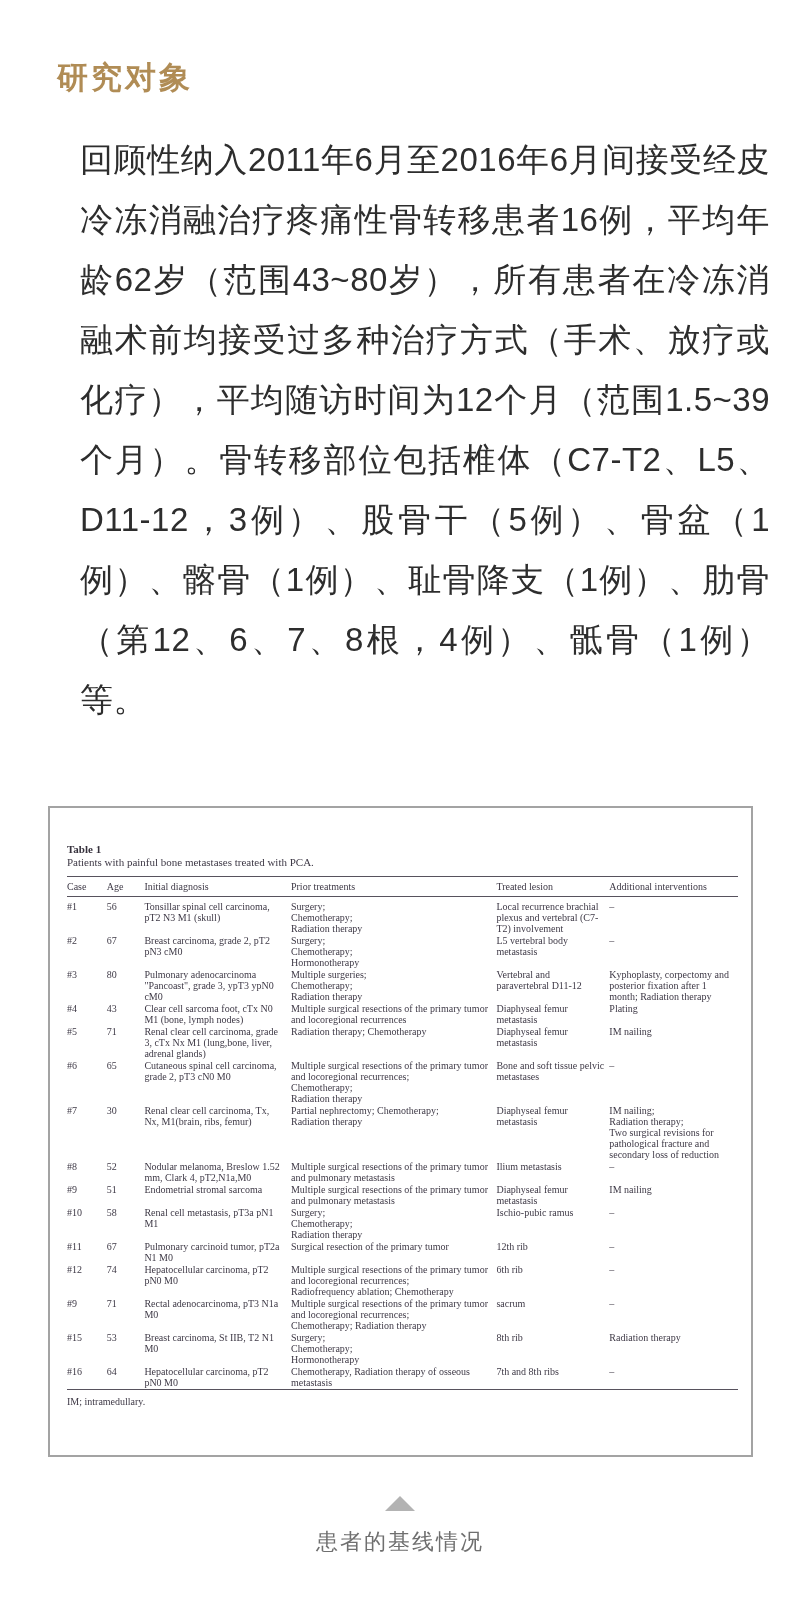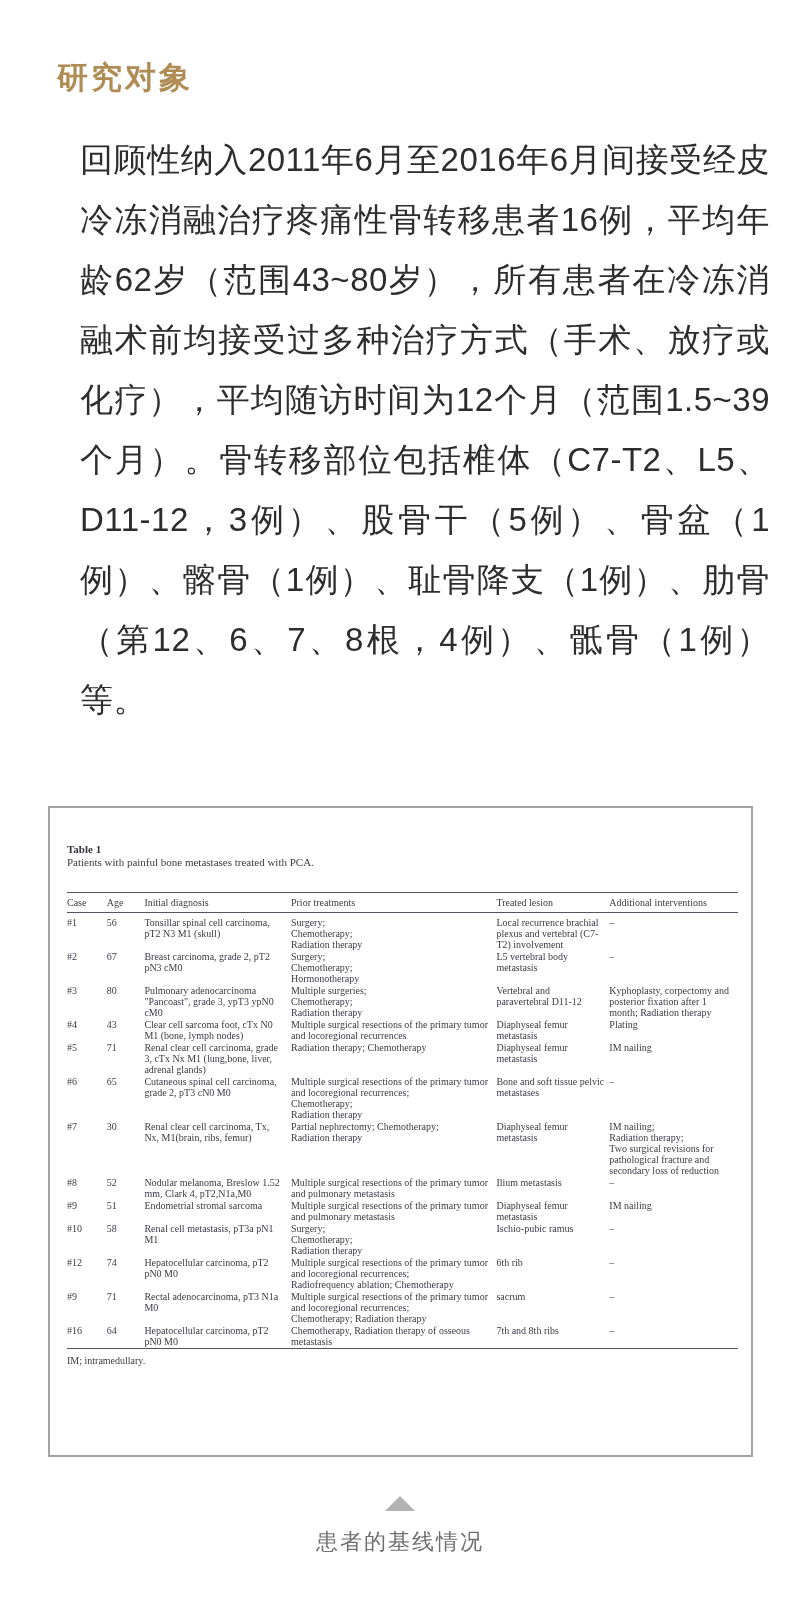--- a/index.html
+++ b/index.html
@@ -23,21 +23,21 @@
     padding:35px 13px 0 17px;
   }
   .tbl-title{
     font-family:"Liberation Serif",serif;font-size:11px;font-weight:bold;
     color:#36313c;line-height:13px;
   }
   .tbl-sub{
     font-family:"Liberation Serif",serif;font-size:11px;color:#3e3946;line-height:13px;
   }
   table.data{
-    width:100%;border-collapse:collapse;margin-top:23px;
+    width:100%;border-collapse:collapse;margin-top:7px;
     font-family:"Liberation Serif",serif;font-size:10px;line-height:11px;
     color:#3e3946;border-bottom:1.5px solid #57525d;
   }
   table.data th{
     text-align:left;font-weight:normal;
     border-top:1.5px solid #57525d;border-bottom:1.5px solid #57525d;
     padding:4px 5px 4px 0;
   }
   table.data td{
     vertical-align:top;padding:0 5px 0 0;white-space:pre-line;
@@ -194,20 +194,28 @@
     <td>#10</td>
     <td>58</td>
     <td>Renal cell metastasis, pT3a pN1 M1</td>
     <td>Surgery;
 Chemotherapy;
 Radiation therapy</td>
     <td>Ischio-pubic ramus</td>
     <td>–</td>
   </tr>
 
+  <tr>
+    <td>#11</td>
+    <td>67</td>
+    <td>Pulmonary carcinoid tumor, pT2a N1 M0</td>
+    <td>Surgical resection of the primary tumor</td>
+    <td>12th rib</td>
+    <td>–</td>
+  </tr>
 
   <tr>
     <td>#12</td>
     <td>74</td>
     <td>Hepatocellular carcinoma, pT2 pN0 M0</td>
     <td>Multiple surgical resections of the primary tumor and locoregional recurrences;
 Radiofrequency ablation; Chemotherapy</td>
     <td>6th rib</td>
     <td>–</td>
   </tr>
@@ -216,20 +224,30 @@
     <td>#9</td>
     <td>71</td>
     <td>Rectal adenocarcinoma, pT3 N1a M0</td>
     <td>Multiple surgical resections of the primary tumor and locoregional recurrences;
 Chemotherapy; Radiation therapy</td>
     <td>sacrum</td>
     <td>–</td>
   </tr>
 
 
+  <tr>
+    <td>#15</td>
+    <td>53</td>
+    <td>Breast carcinoma, St IIB, T2 N1 M0</td>
+    <td>Surgery;
+Chemotherapy;
+Hormonotherapy</td>
+    <td>8th rib</td>
+    <td>Radiation therapy</td>
+  </tr>
 
   <tr>
     <td>#16</td>
     <td>64</td>
     <td>Hepatocellular carcinoma, pT2 pN0 M0</td>
     <td>Chemotherapy, Radiation therapy of osseous metastasis</td>
     <td>7th and 8th ribs</td>
     <td>–</td>
   </tr>
 </tbody>

